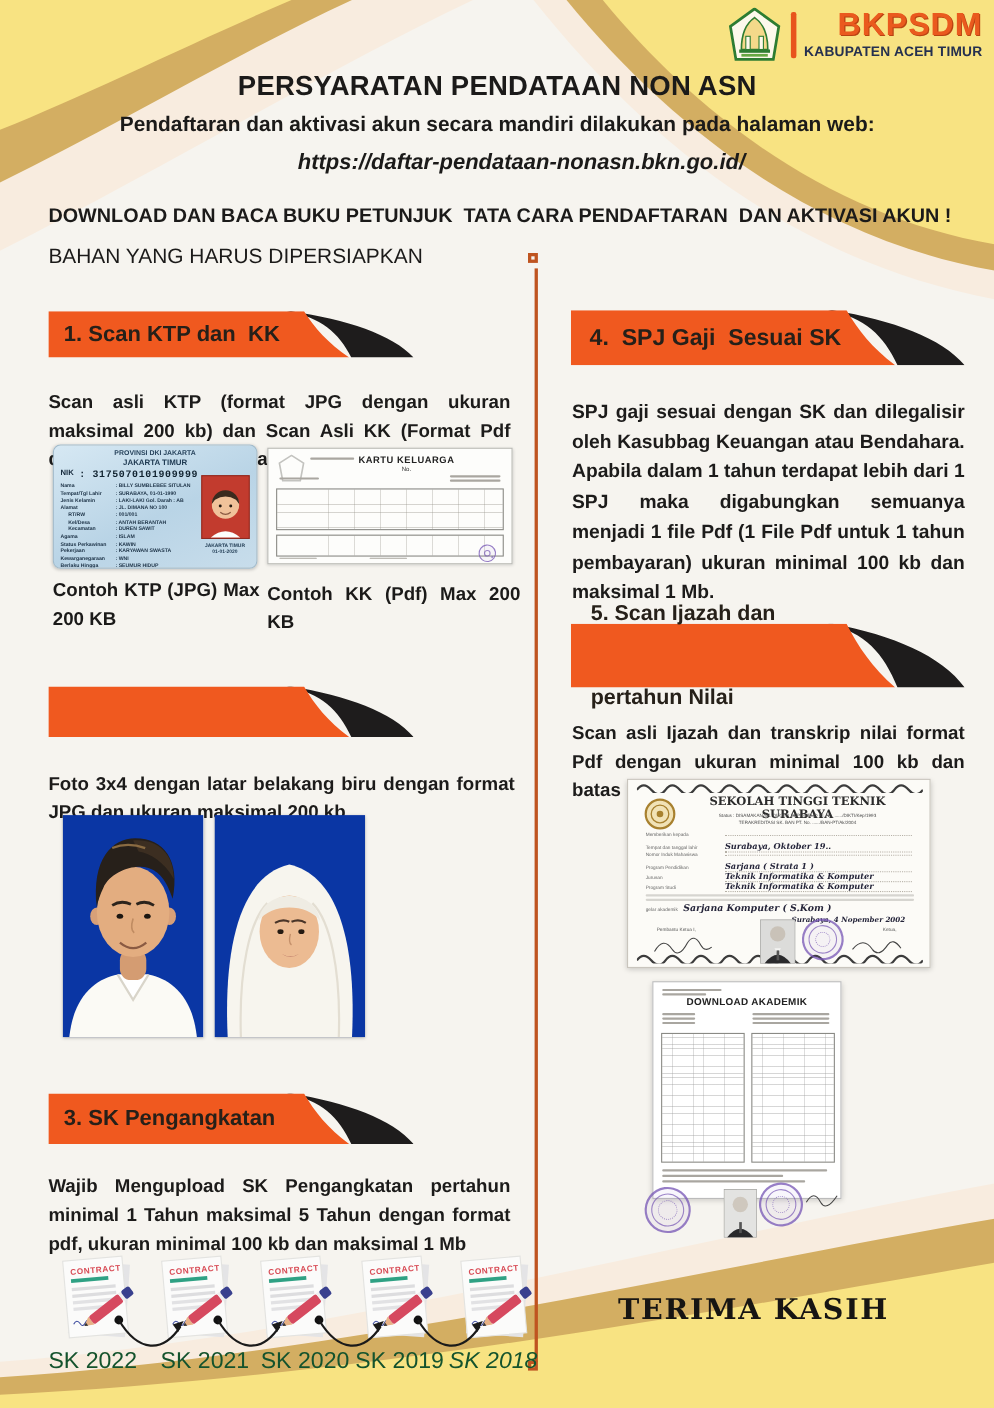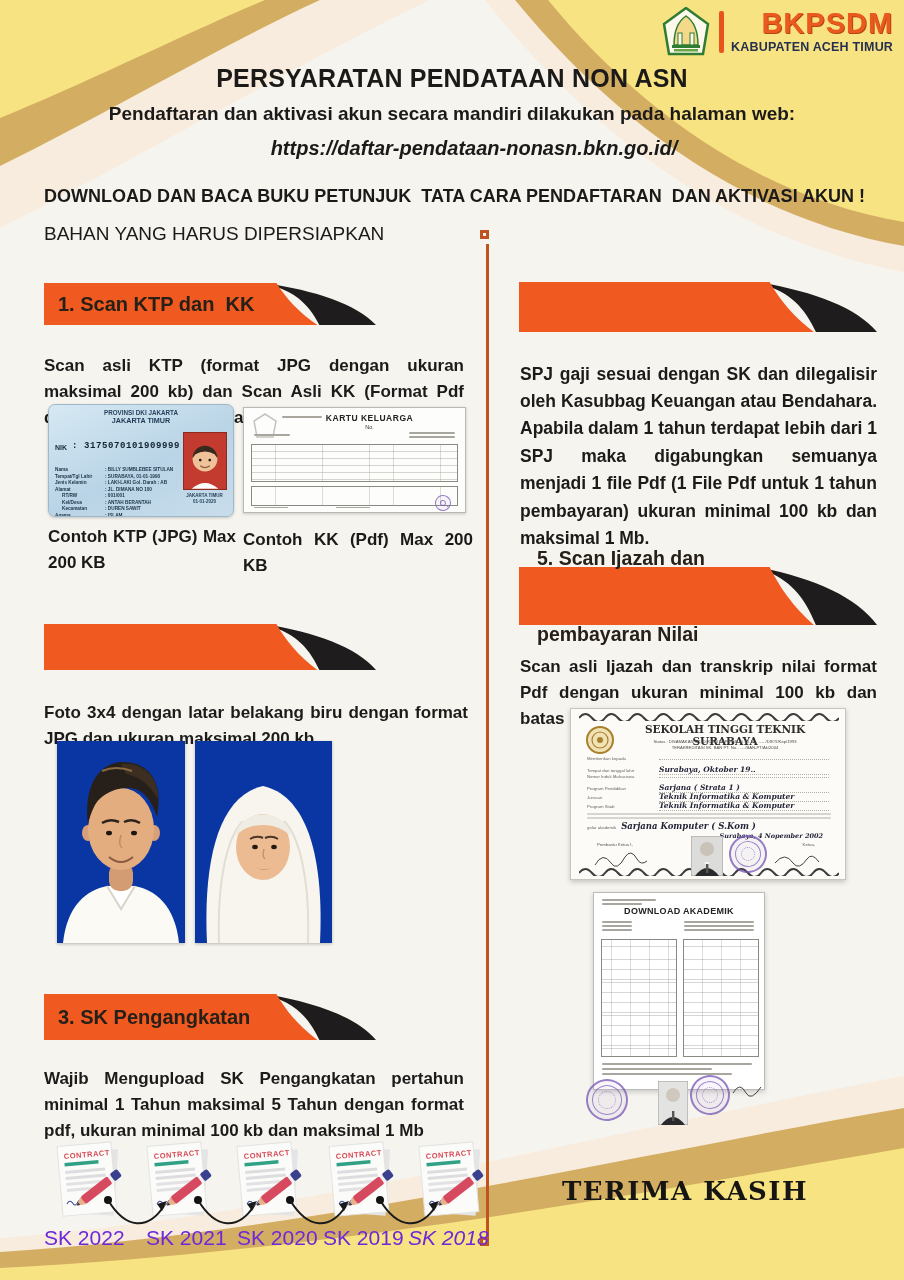--- a/index.html
+++ b/index.html
@@ -53,21 +53,21 @@
   .caption{position:absolute;z-index:2;font-size:17px;font-weight:700;line-height:1.5;text-align:justify;}
   .cap-ktp{left:48px;top:524px;width:188px;}
   .cap-kk{left:243px;top:527px;width:230px;}
 
   
   .ktp{left:48px;top:404px;width:186px;height:113px;border-radius:7px;overflow:hidden;
     background:linear-gradient(155deg,#d6e8f3,#b9d4e6 55%,#c8ddeb);border:1px solid #9fb9ca;
     padding:4px 6px;box-shadow:0 1px 3px rgba(0,0,0,.2);}
   .ktp-h1{font-size:6.3px;font-weight:700;text-align:center;color:#27435c;}
   .ktp-h2{font-size:7.2px;font-weight:700;text-align:center;color:#1d3850;}
-  .ktp-nik{display:flex;gap:5px;align-items:flex-end;margin:16px 0;}
+  .ktp-nik{display:flex;gap:5px;align-items:flex-start;margin:2px 0;}
   .ktp-nik-l{font-size:7px;font-weight:700;color:#15293c;}
   .ktp-nik-v{font-size:9px;font-weight:700;letter-spacing:.6px;font-family:"Liberation Mono",monospace;color:#10222f;}
   .kr{display:flex;font-size:4.7px;line-height:1.4;color:#20364a;font-weight:600;}
   .kr .kl{width:50px;flex:none;}
   .kr .kv{flex:1;}
   .kr.ind .kl{padding-left:7px;}
   .ktp-photo{position:absolute;right:6px;top:27px;width:44px;height:58px;background:#c23b2e;border:1px solid #8d2a20;}
   .ktp-pcity{position:absolute;right:2px;top:88px;width:53px;font-size:4.5px;font-weight:700;text-align:center;color:#1f3a52;}
   .ktp-pdate{position:absolute;right:2px;top:94px;width:53px;font-size:4.5px;font-weight:700;text-align:center;color:#1f3a52;}
 
@@ -88,21 +88,21 @@
   .ph-man{left:57px;top:741px;width:128px;height:202px;}
   .ph-wom{left:195px;top:741px;width:137px;height:202px;}
   .photo svg{display:block;width:100%;height:100%;}
 
   
   .contracts{left:38px;top:1140px;width:452px;height:122px;}
   .contract{position:absolute;top:0;width:78px;height:84px;}
   .contract svg{display:block;width:100%;height:100%;overflow:visible;}
   .c1{left:14px;}.c2{left:104px;}.c3{left:194px;}.c4{left:286px;}.c5{left:376px;}
   .arrows{position:absolute;inset:0;}
-  .sk-label{position:absolute;top:86px;font-size:21px;color:#6d28d9;}
+  .sk-label{position:absolute;top:86px;font-size:21px;color:#14532d;}
   .k1{left:6px;}.k2{left:108px;}.k3{left:199px;}.k4{left:285px;}.k5{left:370px;font-style:italic;}
 
   
   .ijazah{left:570px;top:708px;width:276px;height:172px;background:#fcfbf7;border:1px solid #c9c5bd;
     box-shadow:0 2px 5px rgba(0,0,0,.2);}
   .ij-wave{position:absolute;left:8px;width:260px;height:9px;}
   .ij-school{position:absolute;top:14px;left:44px;right:10px;text-align:center;
     font-family:"DejaVu Serif",serif;font-weight:700;font-size:10.5px;color:#2b2b2b;}
   .ij-tiny{position:absolute;left:44px;right:10px;text-align:center;font-size:4.2px;color:#4a4a4a;}
   .ij-row{display:flex;align-items:baseline;height:9px;}
@@ -477,31 +477,32 @@
     <span class="sk-label k3">SK 2020</span>
     <span class="sk-label k4">SK 2019</span>
     <span class="sk-label k5">SK 2018</span>
   </div>
 
   <div class="banner b4">
     <svg viewBox="0 0 340 44" preserveAspectRatio="none">
       <path d="M226,0 C278,8 320,22 340,44 L282,44 C270,20 254,6 222,0 Z" fill="#1e1c1c"></path>
       <path d="M0,0 L238,0 C248,16 260,30 280,44 L0,44 Z" fill="#f0591f"></path>
     </svg>
+    <span class="banner-label">4.  SPJ Gaji  Sesuai SK</span>
   </div>
   <p class="body-text s4b">SPJ gaji sesuai dengan SK dan dilegalisir oleh Kasubbag Keuangan atau Bendahara. Apabila dalam 1 tahun terdapat lebih dari 1 SPJ maka digabungkan semuanya menjadi 1 file Pdf (1 File Pdf untuk 1 tahun pembayaran) ukuran minimal 100 kb dan maksimal 1 Mb.</p>
 
   <div class="banner b5">
     <svg viewBox="0 0 340 50" preserveAspectRatio="none">
       <path d="M226,0 C278,9 320,25 340,50 L282,50 C270,23 254,7 222,0 Z" fill="#1e1c1c"></path>
       <path d="M0,0 L238,0 C248,18 260,34 280,50 L0,50 Z" fill="#f0591f"></path>
     </svg>
     <span class="banner-label">
       <div>5. Scan Ijazah dan</div>
-      <div>pembayaran Nilai</div>
+      <div>pertahun Nilai</div>
     </span>
   </div>
   <p class="body-text s5b">Scan asli Ijazah dan transkrip nilai format Pdf dengan ukuran minimal 100 kb dan batas maksimal 1 Mb</p>
 
   <div class="z ijazah">
     <svg class="ij-wave" style="top:3px" viewBox="0 0 260 9" preserveAspectRatio="none">
       <path d="M0,6 q6,-8 13,0 t13,0 t13,0 t13,0 t13,0 t13,0 t13,0 t13,0 t13,0 t13,0 t13,0 t13,0 t13,0 t13,0 t13,0 t13,0 t13,0 t13,0 t13,0 t13,0" stroke="#3c3c3c" stroke-width="2" fill="none"></path>
     </svg>
     <svg class="ij-wave" style="bottom:3px" viewBox="0 0 260 9" preserveAspectRatio="none">
       <path d="M0,6 q6,-8 13,0 t13,0 t13,0 t13,0 t13,0 t13,0 t13,0 t13,0 t13,0 t13,0 t13,0 t13,0 t13,0 t13,0 t13,0 t13,0 t13,0 t13,0 t13,0 t13,0" stroke="#3c3c3c" stroke-width="2" fill="none"></path>

